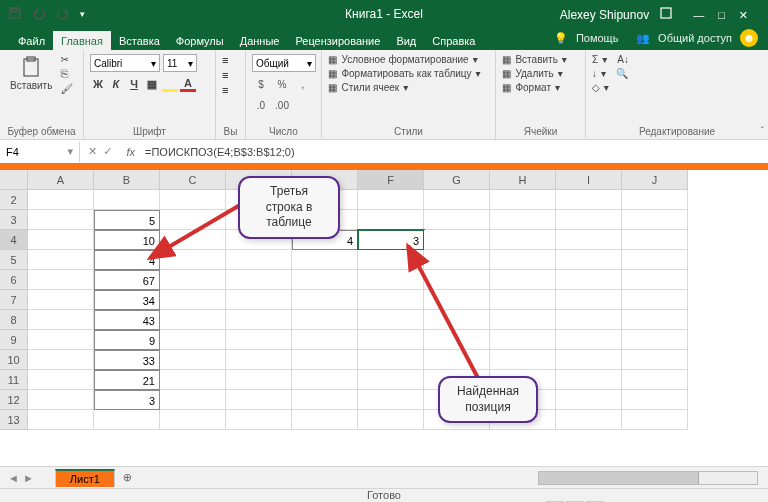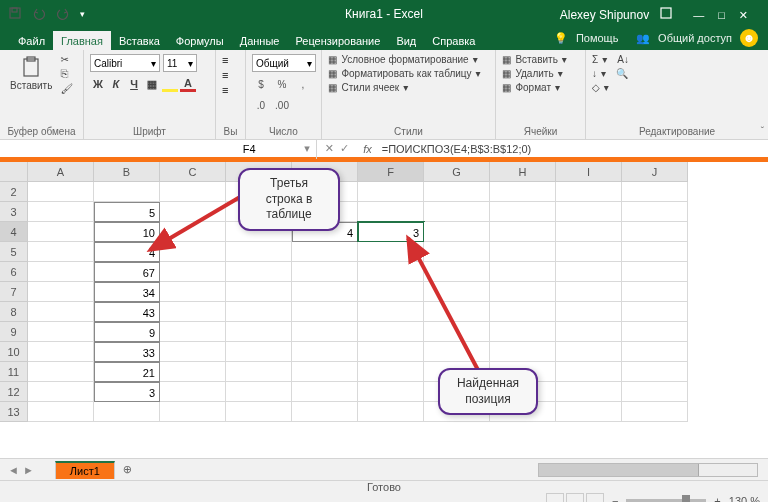--- a/index.html
+++ b/index.html
@@ -29,21 +29,21 @@
 .mini-btn { width: 18px; height: 18px; border: 1px solid transparent; display: flex; align-items: center; justify-content: center; font-size: 10px; color: #555; }
 .dd { width: 70px; height: 18px; border: 1px solid #ababab; background: #fff; font-size: 10px; padding: 0 3px; display: flex; align-items: center; justify-content: space-between; }
 .dd.sm { width: 34px; }
 .font-style { display: flex; gap: 2px; }
 .font-style span { width: 16px; height: 16px; display: flex; align-items: center; justify-content: center; font-size: 11px; font-weight: bold; color: #444; }
 .colorbox { width: 16px; height: 16px; border-bottom: 3px solid; }
 .stack { display: flex; flex-direction: column; gap: 3px; font-size: 10px; color: #444; }
 .stack .row { display: flex; align-items: center; gap: 4px; white-space: nowrap; }
 .collapse-btn { position: absolute; right: 4px; bottom: 2px; font-size: 10px; color: #666; }
 
-.namebox-row { height: 22px; border-bottom: 5px solid #f97316; display: flex; align-items: center; background: #fff; justify-content: center; }
+.namebox-row { height: 30px; border-bottom: 7px solid #f97316; display: flex; align-items: center; background: #fff; }
 .namebox { width: 80px; height: 20px; border-right: 1px solid #d4d4d4; padding: 0 6px; display: flex; align-items: center; justify-content: space-between; font-size: 11px; }
 .fx-btns { display: flex; gap: 6px; padding: 0 8px; color: #888; }
 .fx { font-style: italic; padding: 0 6px; color: #666; }
 .formula { font-size: 11px; color: #444; padding-left: 4px; }
 
 .grid-area { position: relative; height: 296px; background: #fff; overflow: hidden; }
 .grid { display: grid; grid-template-columns: 28px repeat(10, 66px); }
 .colhdr, .rowhdr, .corner { background: #e6e6e6; border-right: 1px solid #ccc; border-bottom: 1px solid #ccc; text-align: center; font-size: 11px; color: #555; height: 20px; line-height: 20px; }
 .rowhdr { width: 28px; }
 .cell { border-right: 1px solid #d9d9d9; border-bottom: 1px solid #d9d9d9; height: 20px; font-size: 11px; padding: 0 4px; text-align: right; line-height: 20px; background: #fff; }

